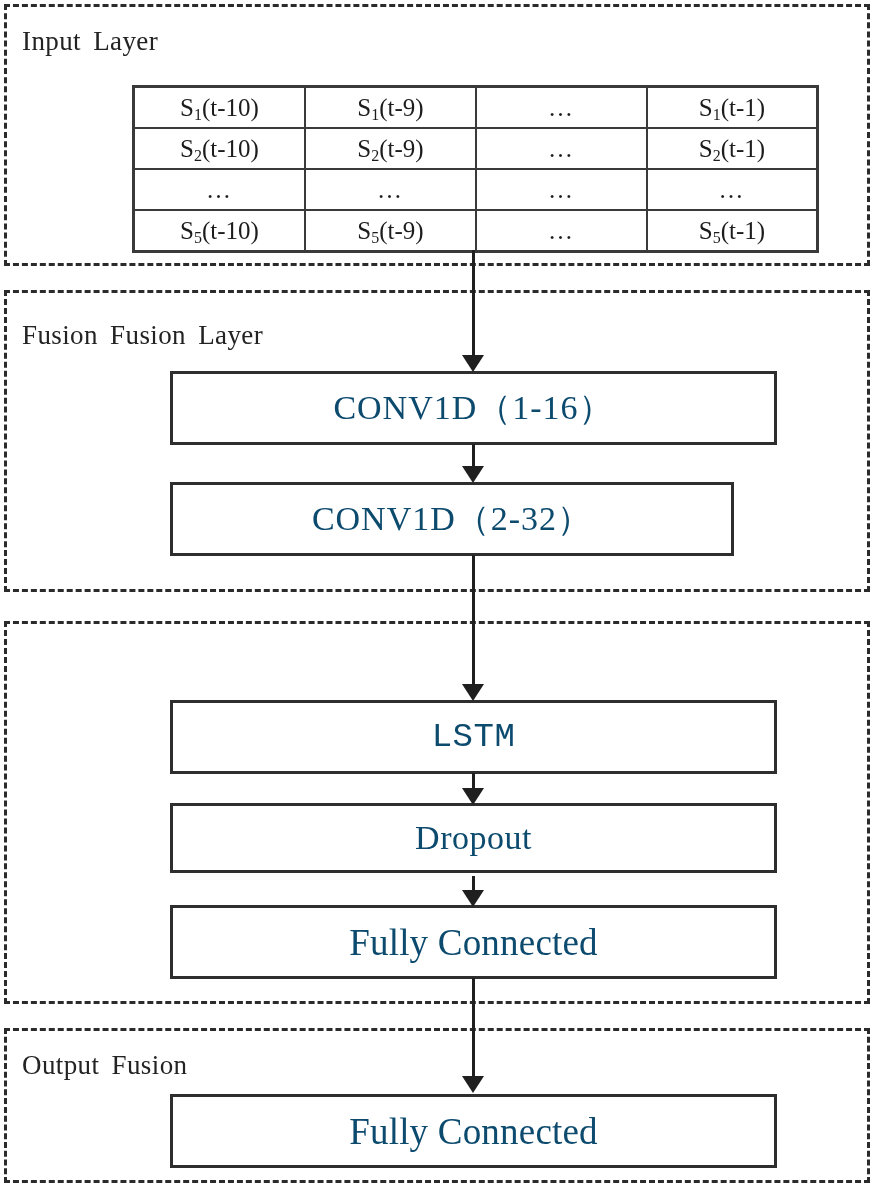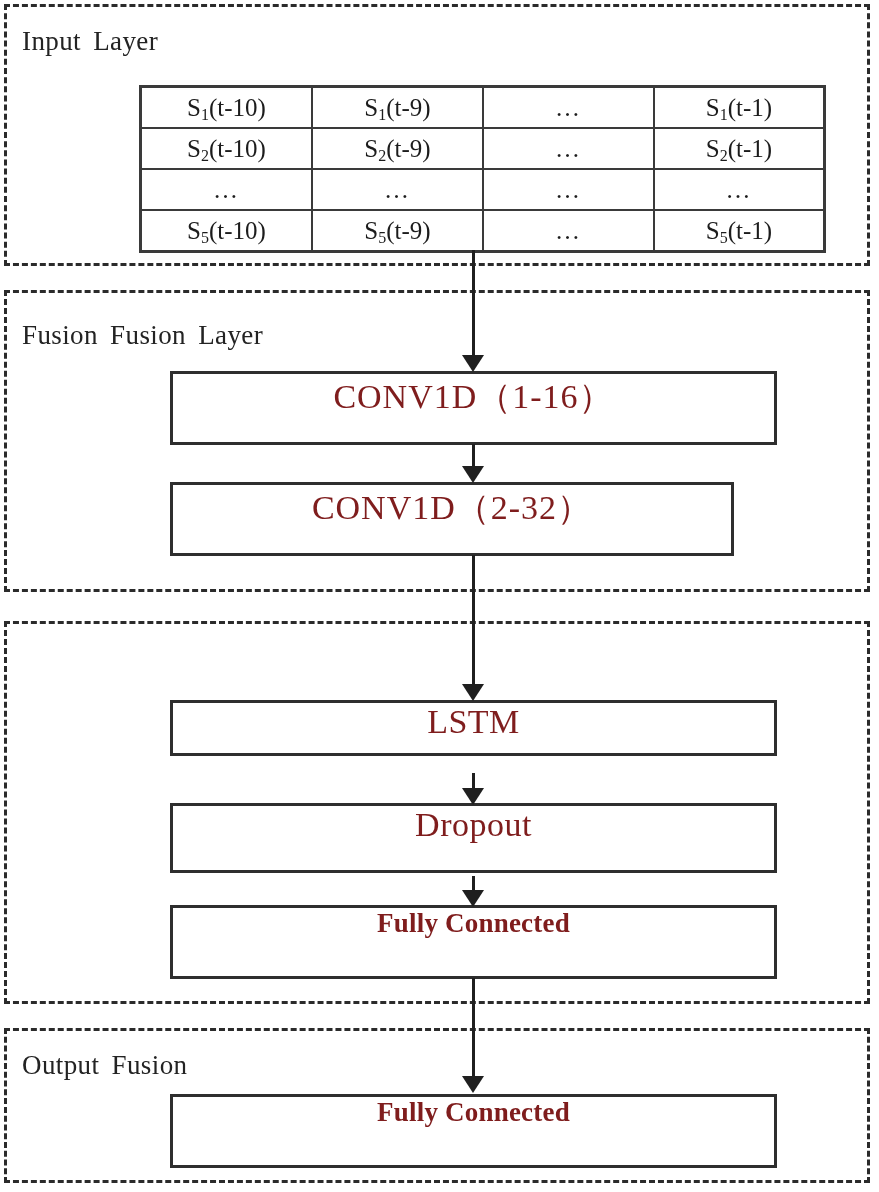--- a/index.html
+++ b/index.html
@@ -68,27 +68,28 @@
   }
   .ell { letter-spacing: 2px; font-size: 25px; }
 
   
   .block {
     position: absolute;
     box-sizing: border-box;
     border: 3px solid #2e2e2e;
     background: #ffffff;
     display: flex;
+    align-items: center;
     justify-content: center;
     font-size: 34px;
-    color: #7f1d1d;
+    color: #0c4a6e;
     white-space: nowrap;
     letter-spacing: 0.5px;
   }
-  .block.bold { font-weight: 700; font-size: 27px; letter-spacing: 0.2px; }
+  .block.bold { font-weight: 400; font-size: 37px; letter-spacing: 0.2px; }
   .block .wpar { letter-spacing: 1px; }
 
   
   .conn {
     position: absolute;
     width: 3px;
     background: #1f1f1f;
     z-index: 5;
   }
   .arrowhead {
@@ -102,21 +103,21 @@
   }
 </style>
 </head>
 <body>
 
 <div id="canvas">
 
   <div class="layer-box" style="left:4px; top:4px; width:866px; height:262px;"></div>
   <div class="layer-title" style="left:22px; top:28px;">Input Layer</div>
 
-  <table class="io-table" style="left:139px; top:85px; width:678px; height:167px;">
+  <table class="io-table" style="left:132px; top:85px; width:678px; height:167px;">
     <tbody>
       <tr>
         <td class="c1"><span>S</span><sub>1</sub><span>(t-10)</span></td>
         <td class="c2"><span>S</span><sub>1</sub><span>(t-9)</span></td>
         <td class="c3 ell"><span>…</span></td>
         <td class="c4"><span>S</span><sub>1</sub><span>(t-1)</span></td>
       </tr>
       <tr>
         <td class="c1"><span>S</span><sub>2</sub><span>(t-10)</span></td>
         <td class="c2"><span>S</span><sub>2</sub><span>(t-9)</span></td>
@@ -144,21 +145,21 @@
   <div class="block" style="left:170px; top:371px; width:607px; height:74px;">
     <span class="wpar">CONV1D（1-16）</span>
   </div>
 
   <div class="block" style="left:170px; top:482px; width:564px; height:74px;">
     <span class="wpar">CONV1D（2-32）</span>
   </div>
 
   <div class="layer-box" style="left:4px; top:621px; width:866px; height:383px;"></div>
 
-  <div class="block" style="left:170px; top:700px; width:607px; height:56px;">
+  <div class="block" style="left:170px; top:700px; width:607px; height:74px;font-family:Liberation Mono, monospace;">
     <span>LSTM</span>
   </div>
 
   <div class="block" style="left:170px; top:803px; width:607px; height:70px;">
     <span>Dropout</span>
   </div>
 
   <div class="block bold" style="left:170px; top:905px; width:607px; height:74px;">
     <span>Fully Connected</span>
   </div>

